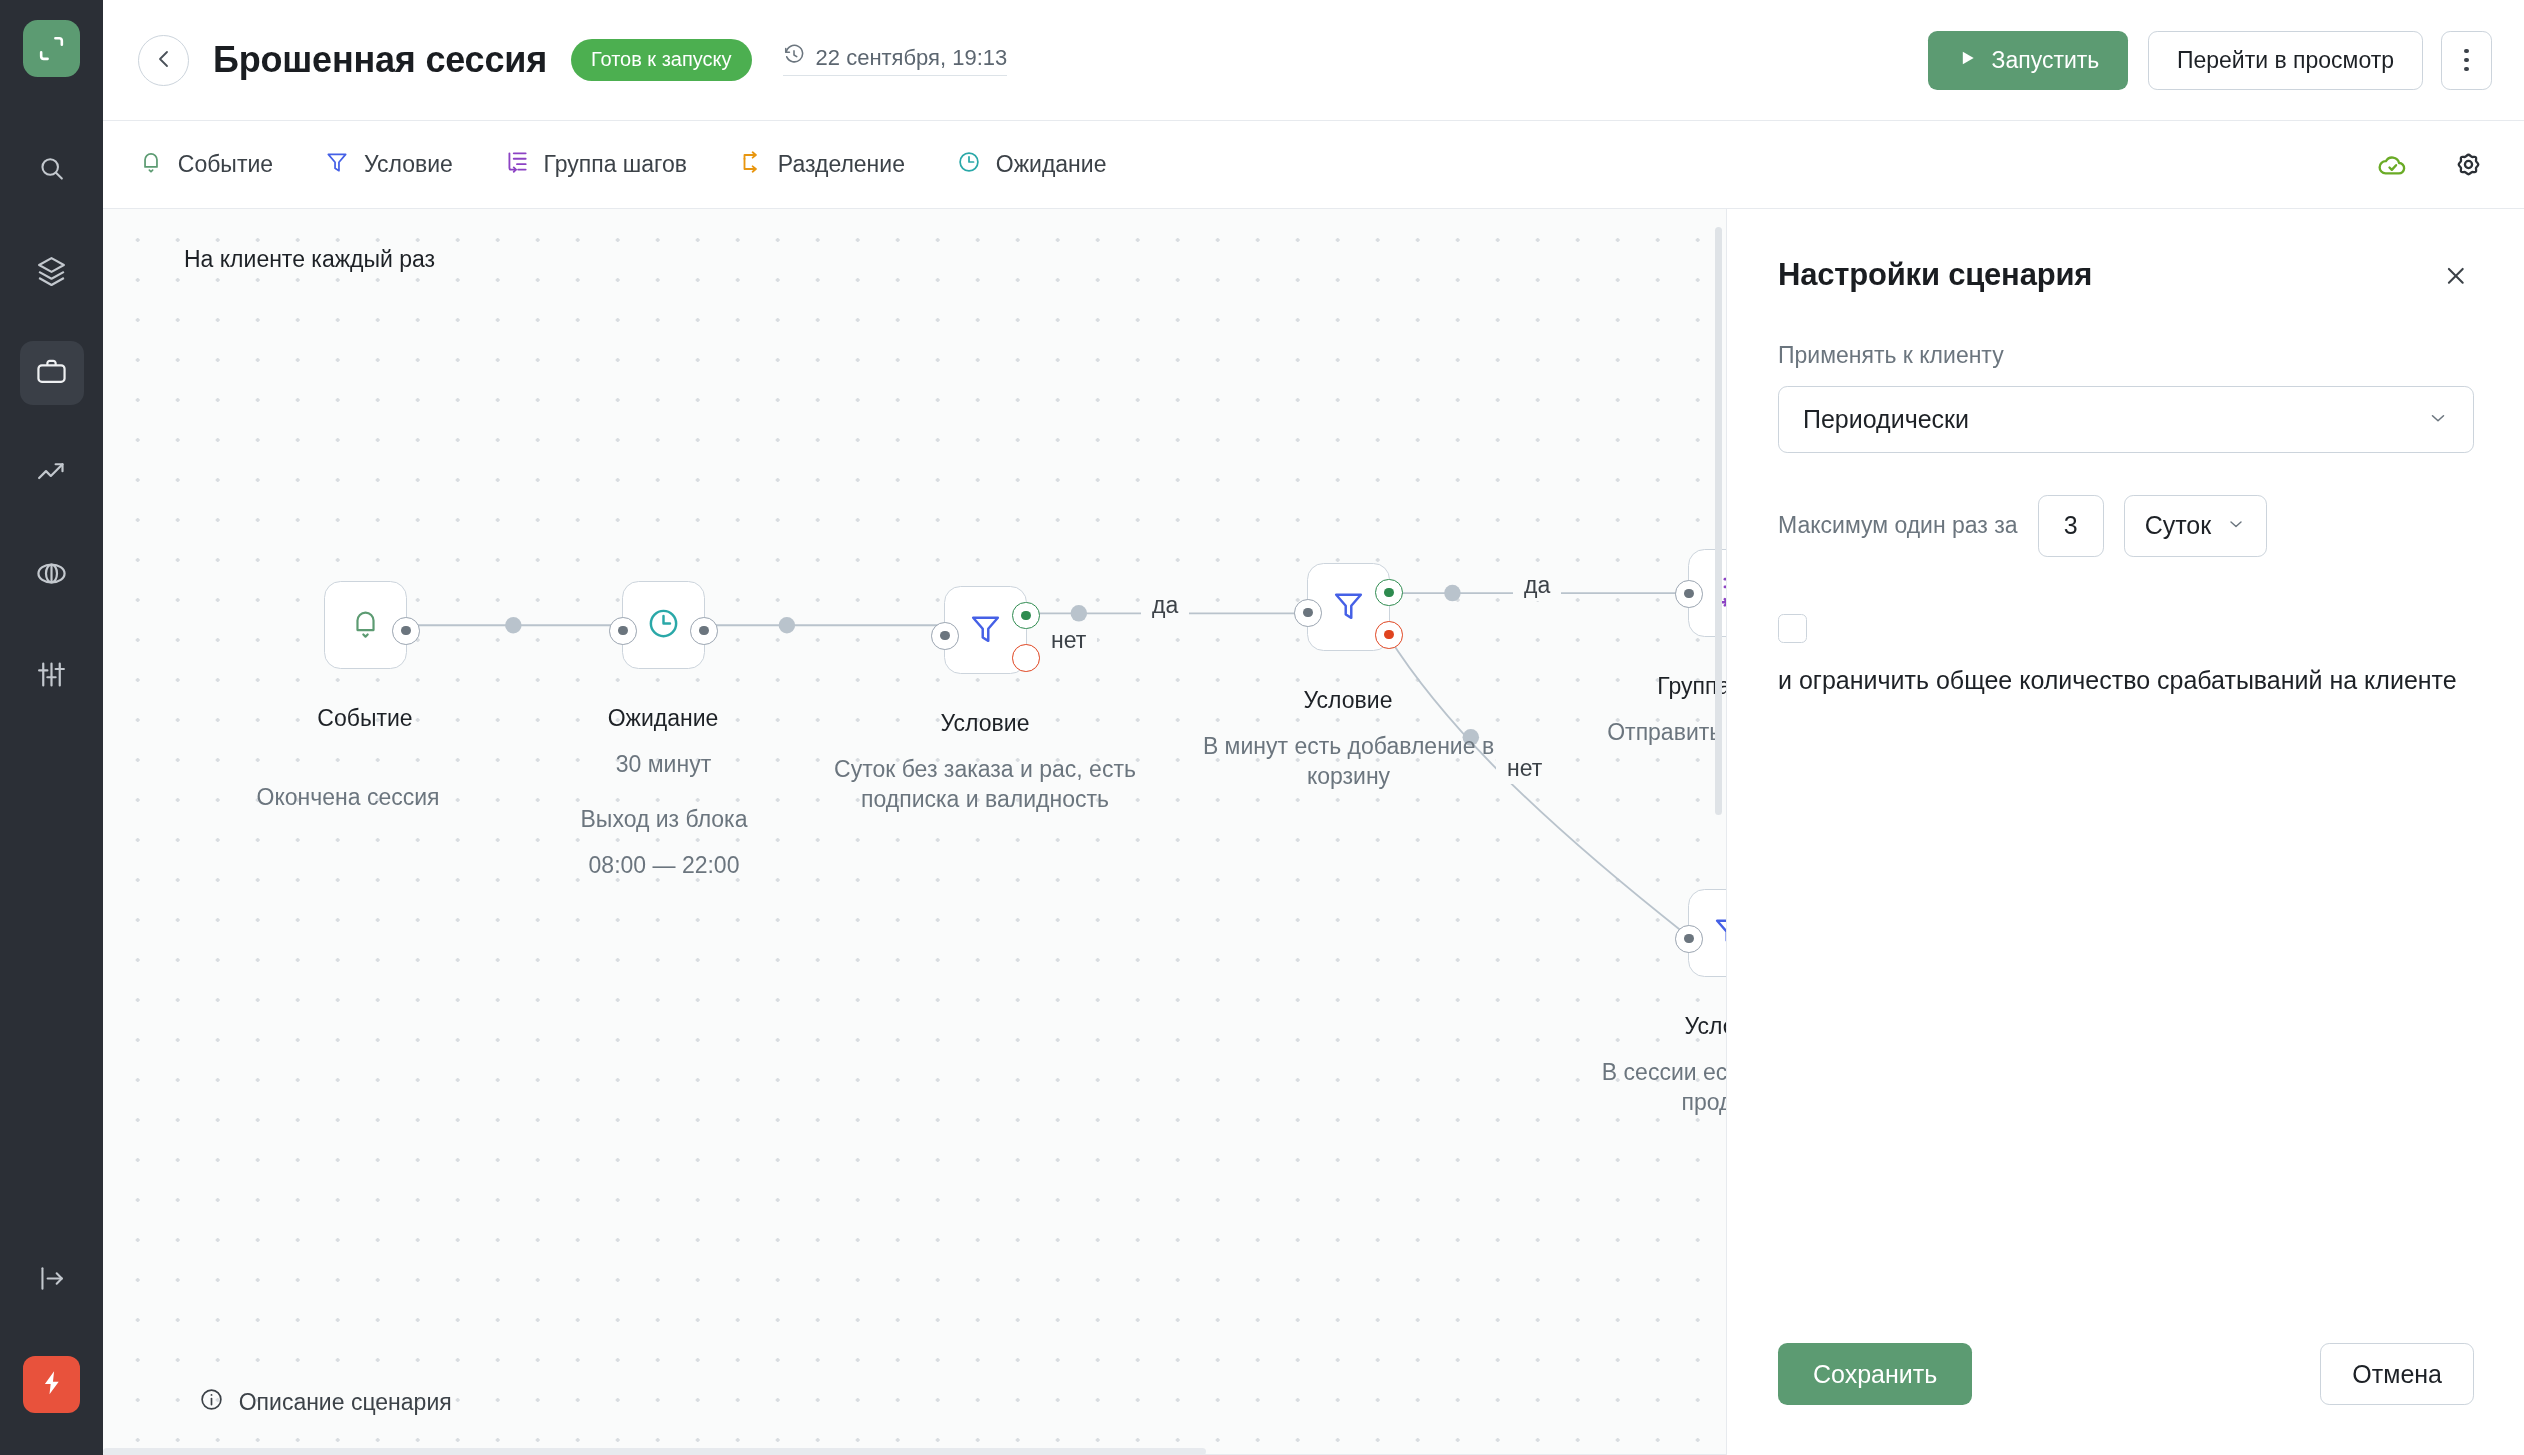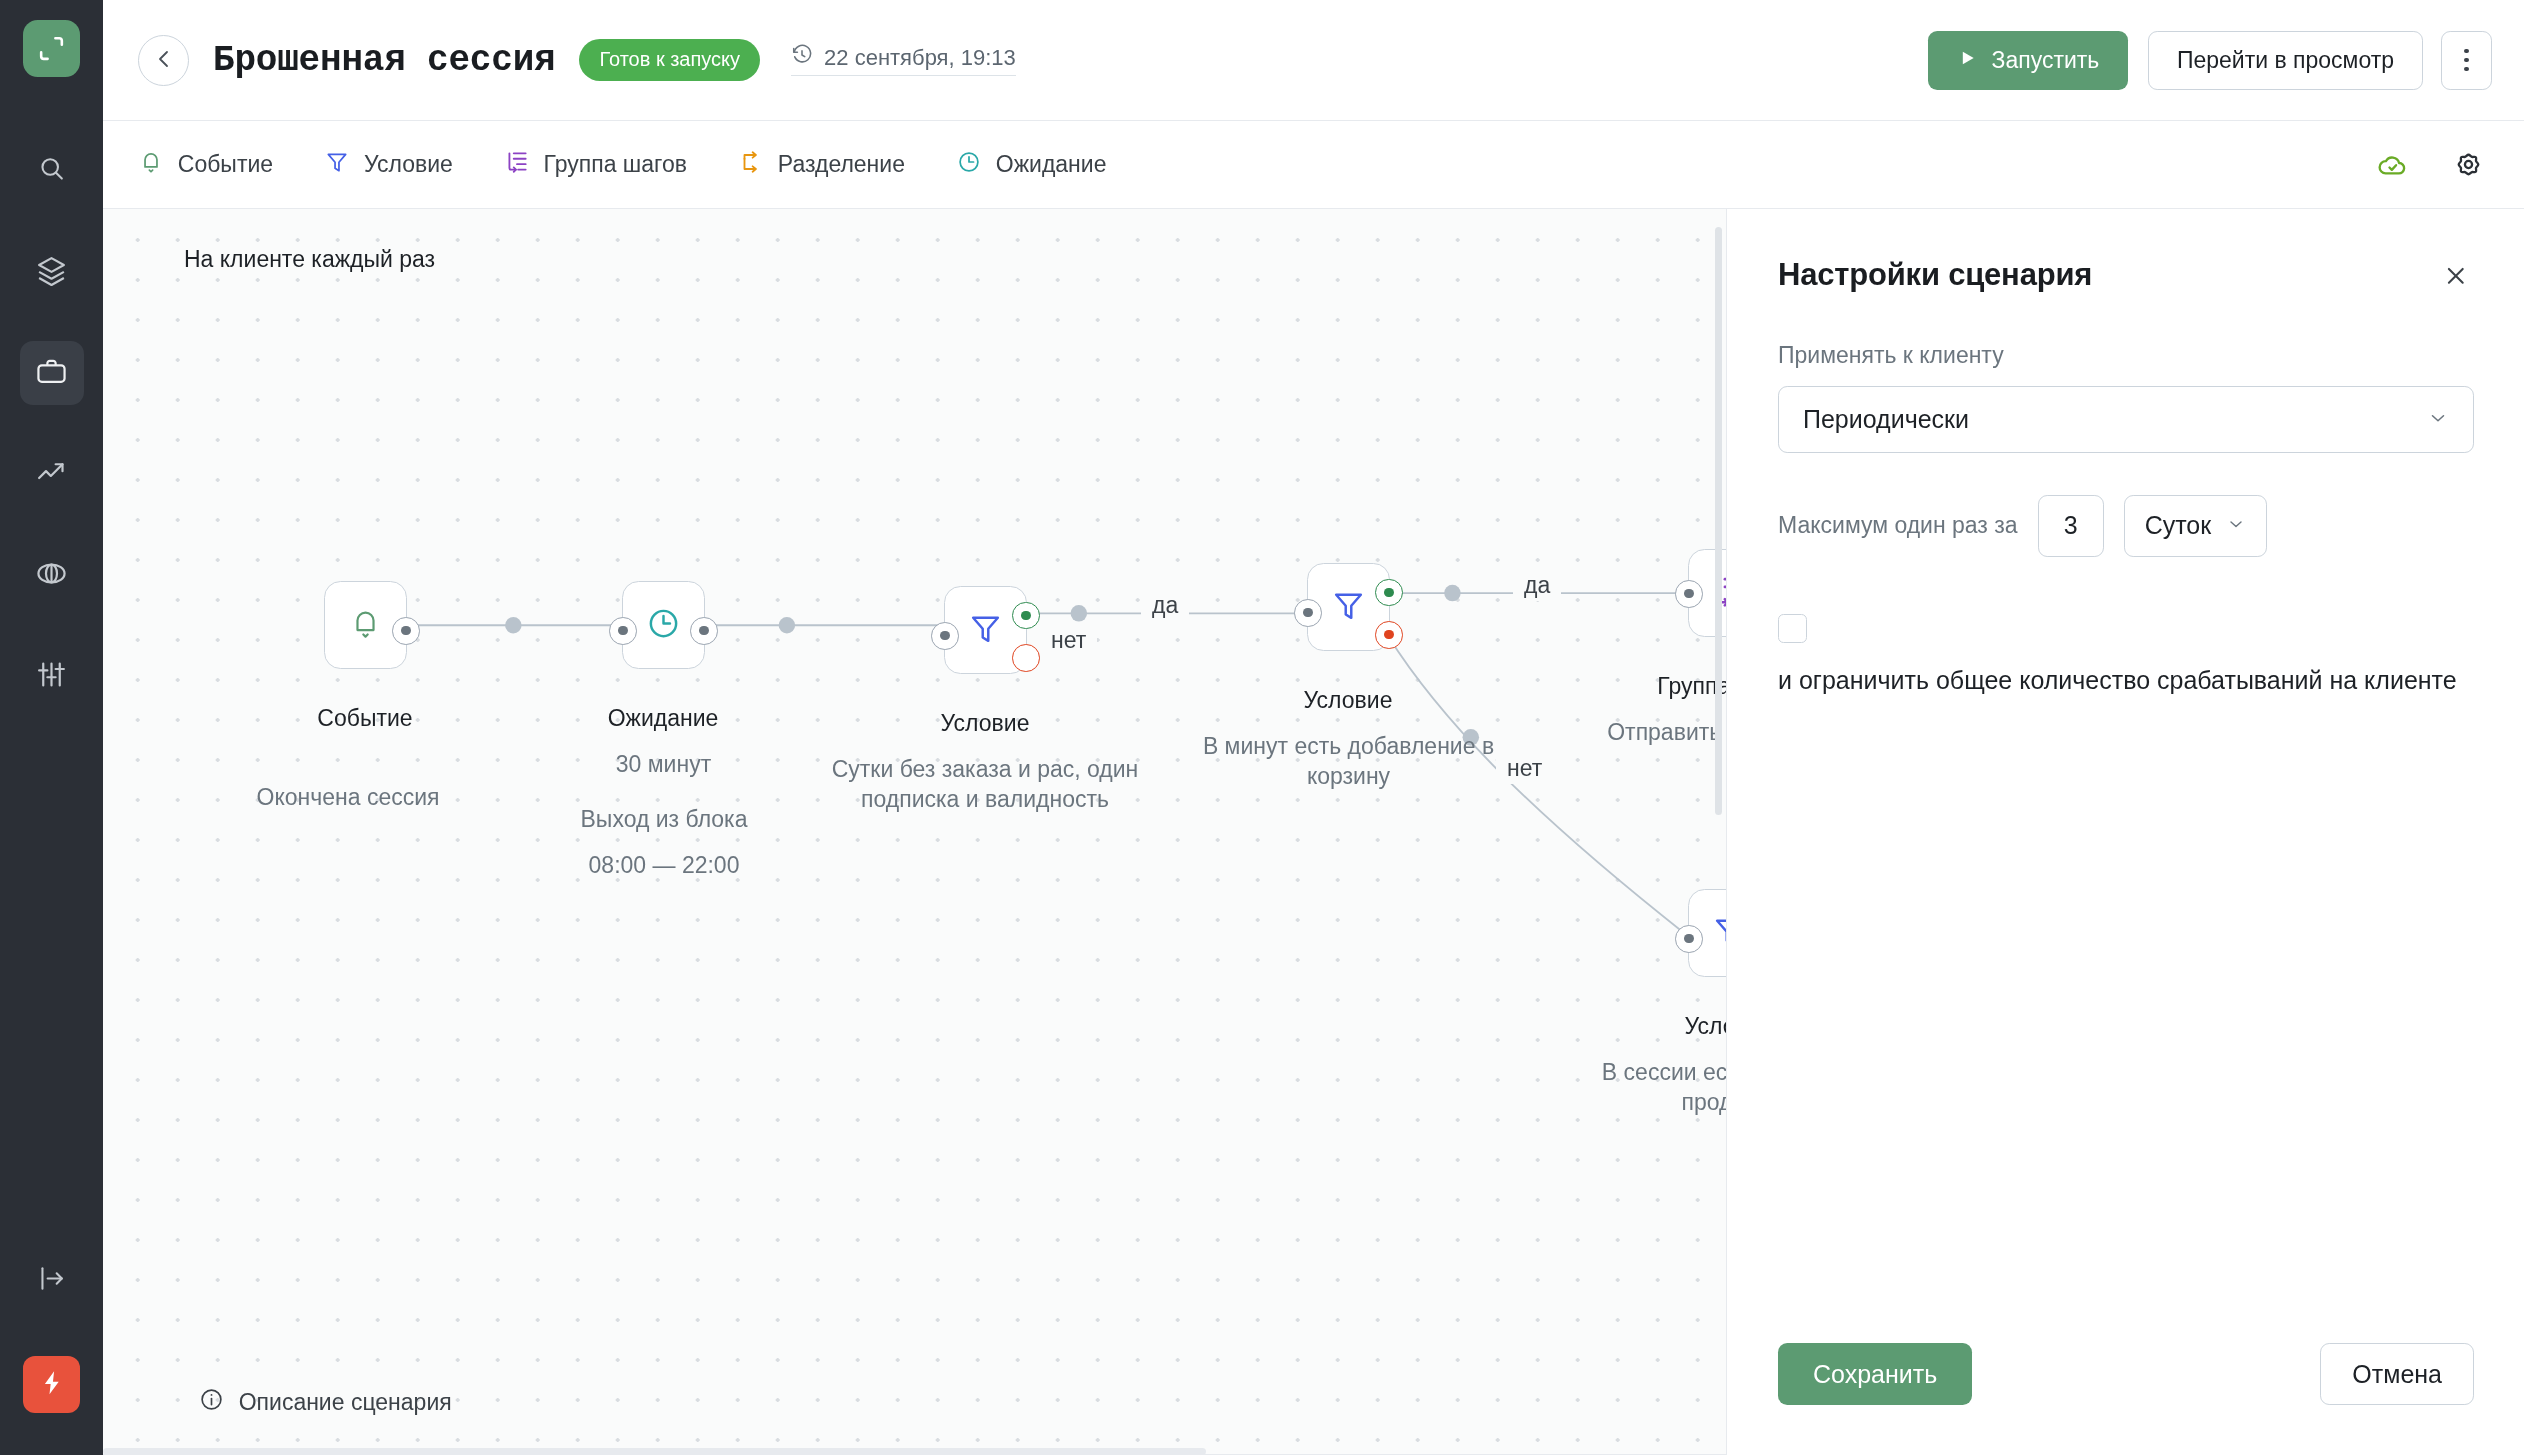--- a/index.html
+++ b/index.html
@@ -48,21 +48,21 @@
     background: #fff;
   }
   .back-btn {
     width: 51px; height: 51px; border-radius: 50%;
     border: 1.4px solid #ccd4dc; background: #fff;
     display: flex; align-items: center; justify-content: center;
     cursor: pointer; flex: 0 0 51px;
   }
   .page-title {
     font-size: 36px; font-weight: 700; color: #1a1d21;
-    margin-left: 24px; white-space: nowrap; letter-spacing: -0.2px; font-family: Liberation Mono, monospace;
+    margin-left: 24px; white-space: nowrap; letter-spacing: -0.2px;
   }
   .badge {
     margin-left: 24px; background: #4caf50; color: #fff;
     border-radius: 22px; padding: 8.3px 20px 10px;
     font-size: 20px; font-weight: 400; white-space: nowrap;
   }
   .ts {
     margin-left: 31px; display: flex; align-items: center; gap: 11px;
     color: #5c6670; font-size: 22px; white-space: nowrap;
     border-bottom: 1.8px solid #dde3e8; padding-bottom: 3.7px;
@@ -479,21 +479,21 @@
           </span>
           <div class="port" style="left:-13.8px; top:35px;">
               <i></i>
             </div>
           <div class="port green" style="right:-13.8px; top:14.7px;">
               <i></i>
             </div>
           <div class="port red hollow" style="right:-13.8px; top:57px;"></div>
         </div>
         <div class="node-lbl" style="left:749px; top:501px; width:266px;">Условие</div>
-        <div class="node-sub" style="left:689px; top:545px; width:386px;">Сутки без заказа и рас, один подписка и валидность</div>
+        <div class="node-sub" style="left:689px; top:545px; width:386px;">Суток без заказа и рас, есть подписка и валидность</div>
 
         <div class="node" style="left:1204px; top:354px;">
           <span>
             <svg width="37" height="37" viewBox="0 0 24 24" fill="none" stroke="#4560e6" stroke-width="1.6" stroke-linejoin="round">
               <path d="M4 5h16l-6.2 7.2V20l-3.6-2.2v-5.6L4 5z"></path>
             </svg>
           </span>
           <div class="port" style="left:-13.8px; top:35px;">
               <i></i>
             </div>

